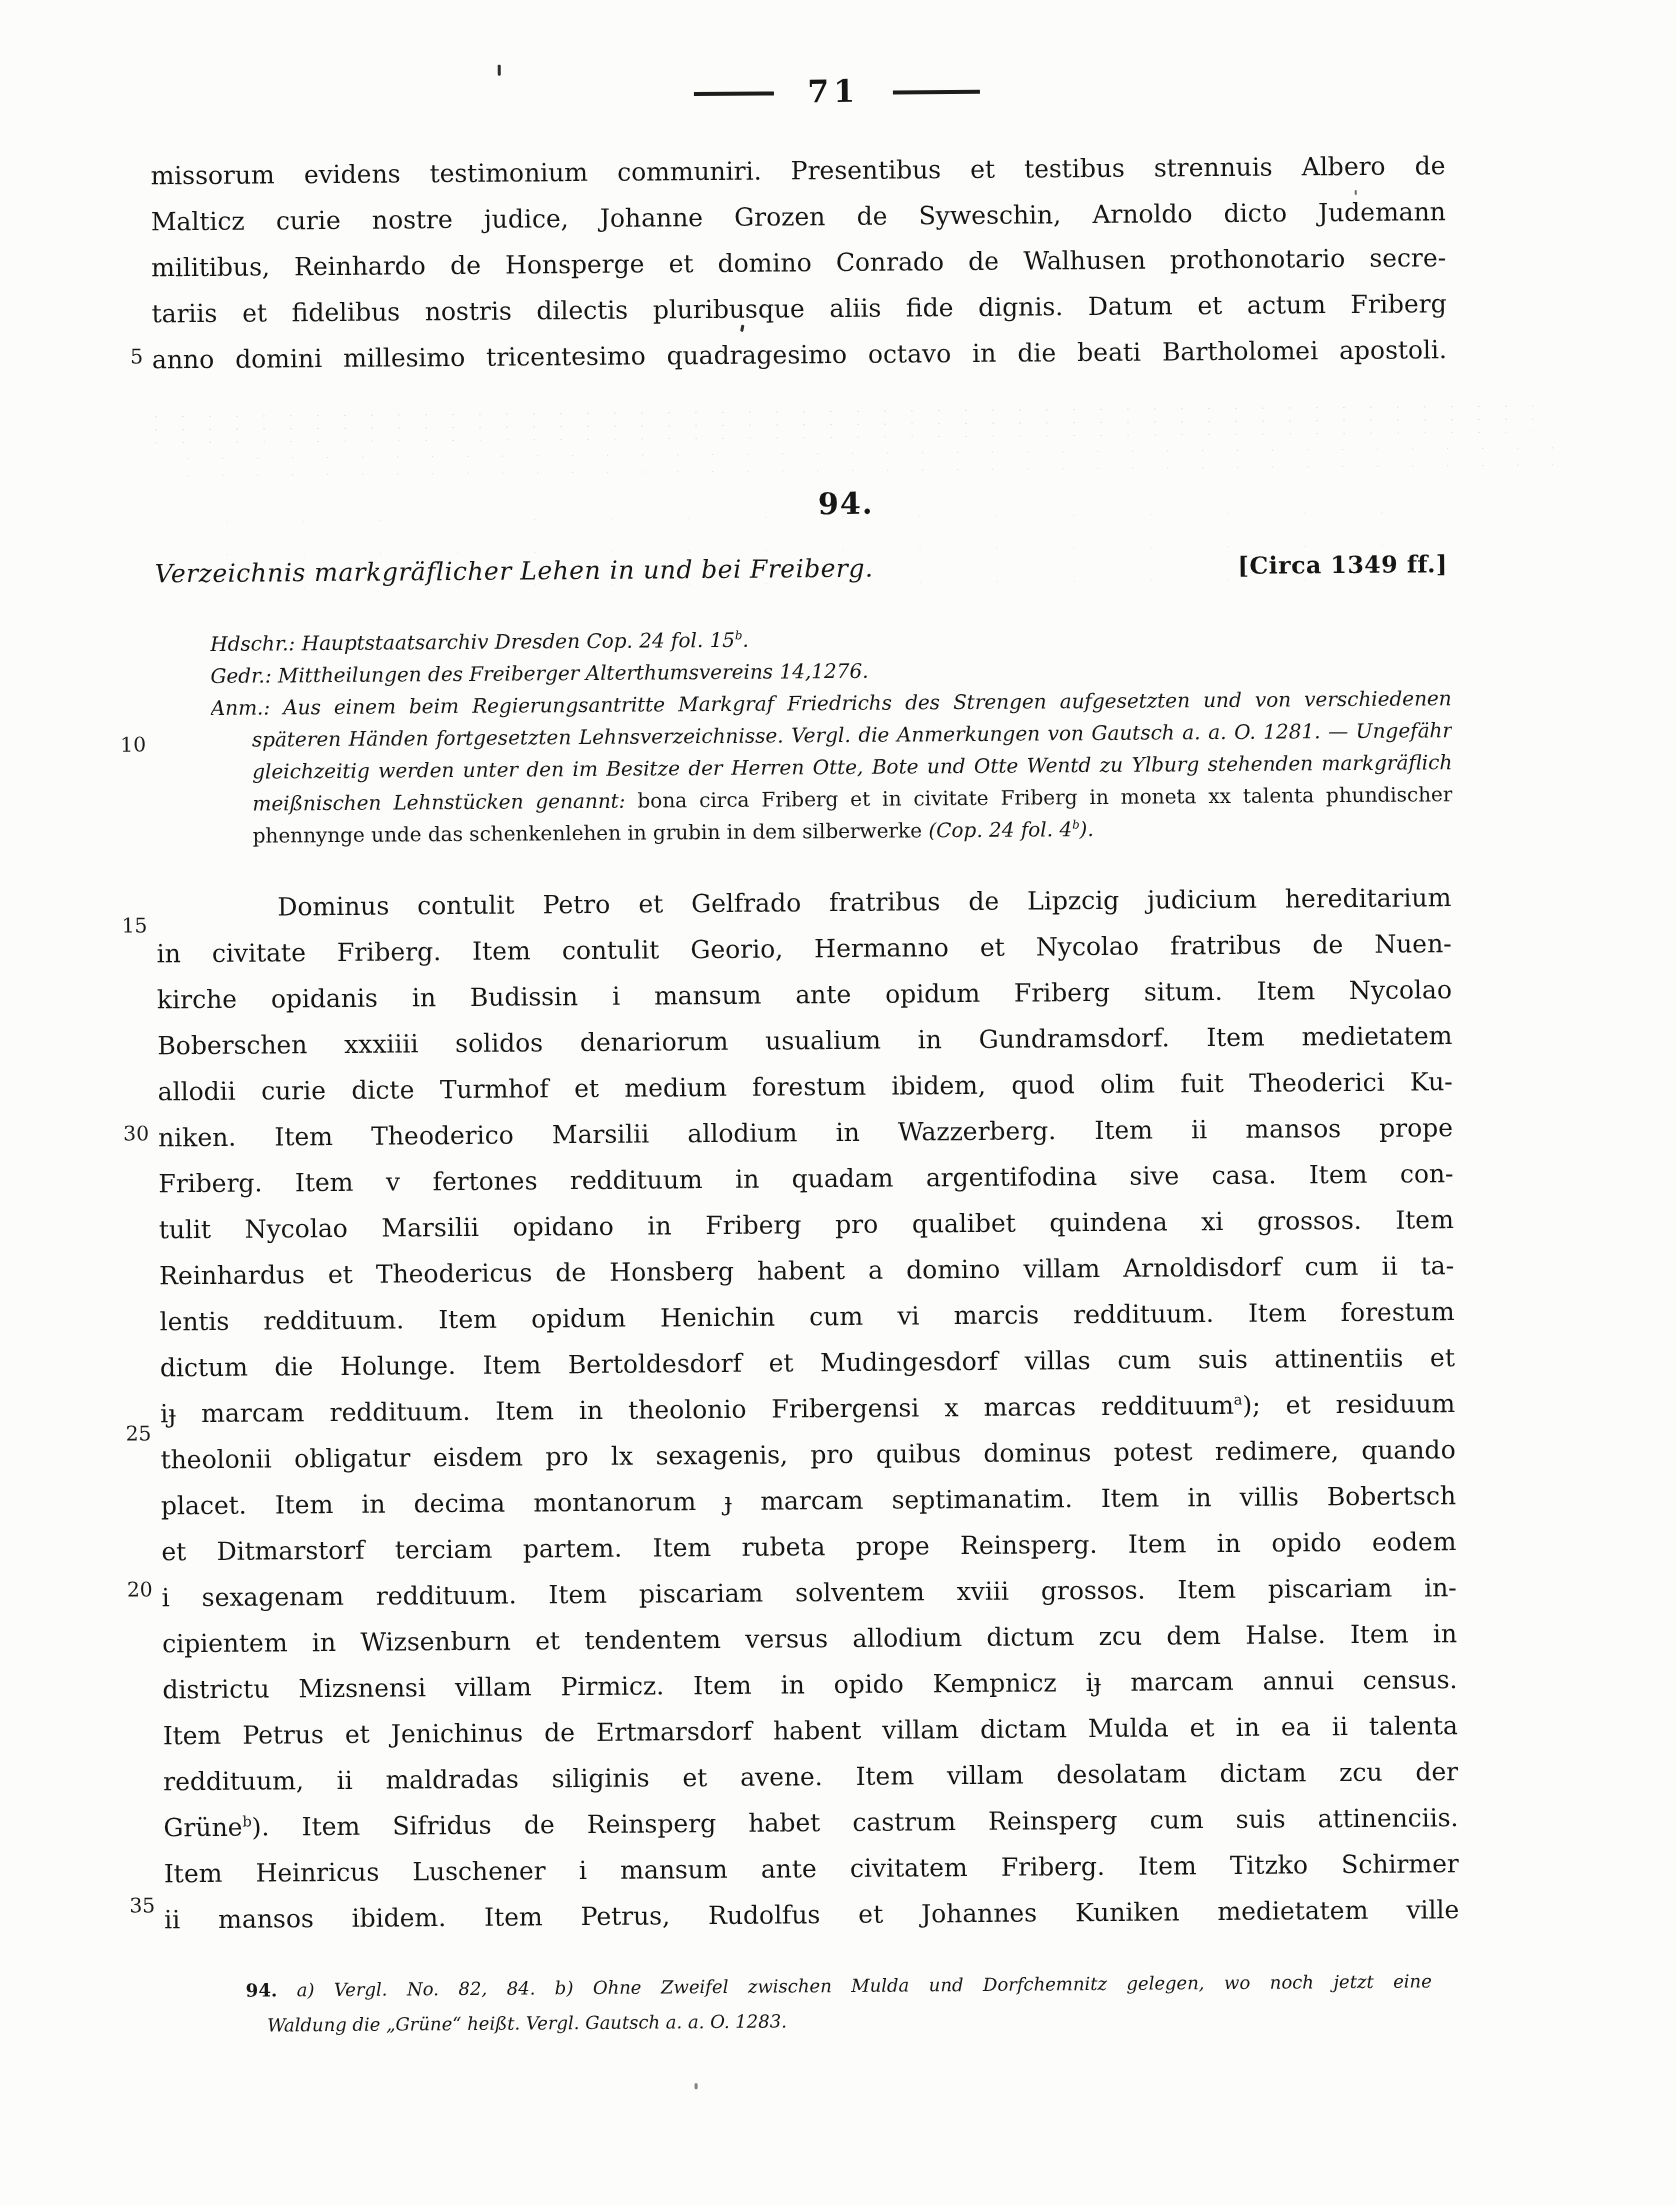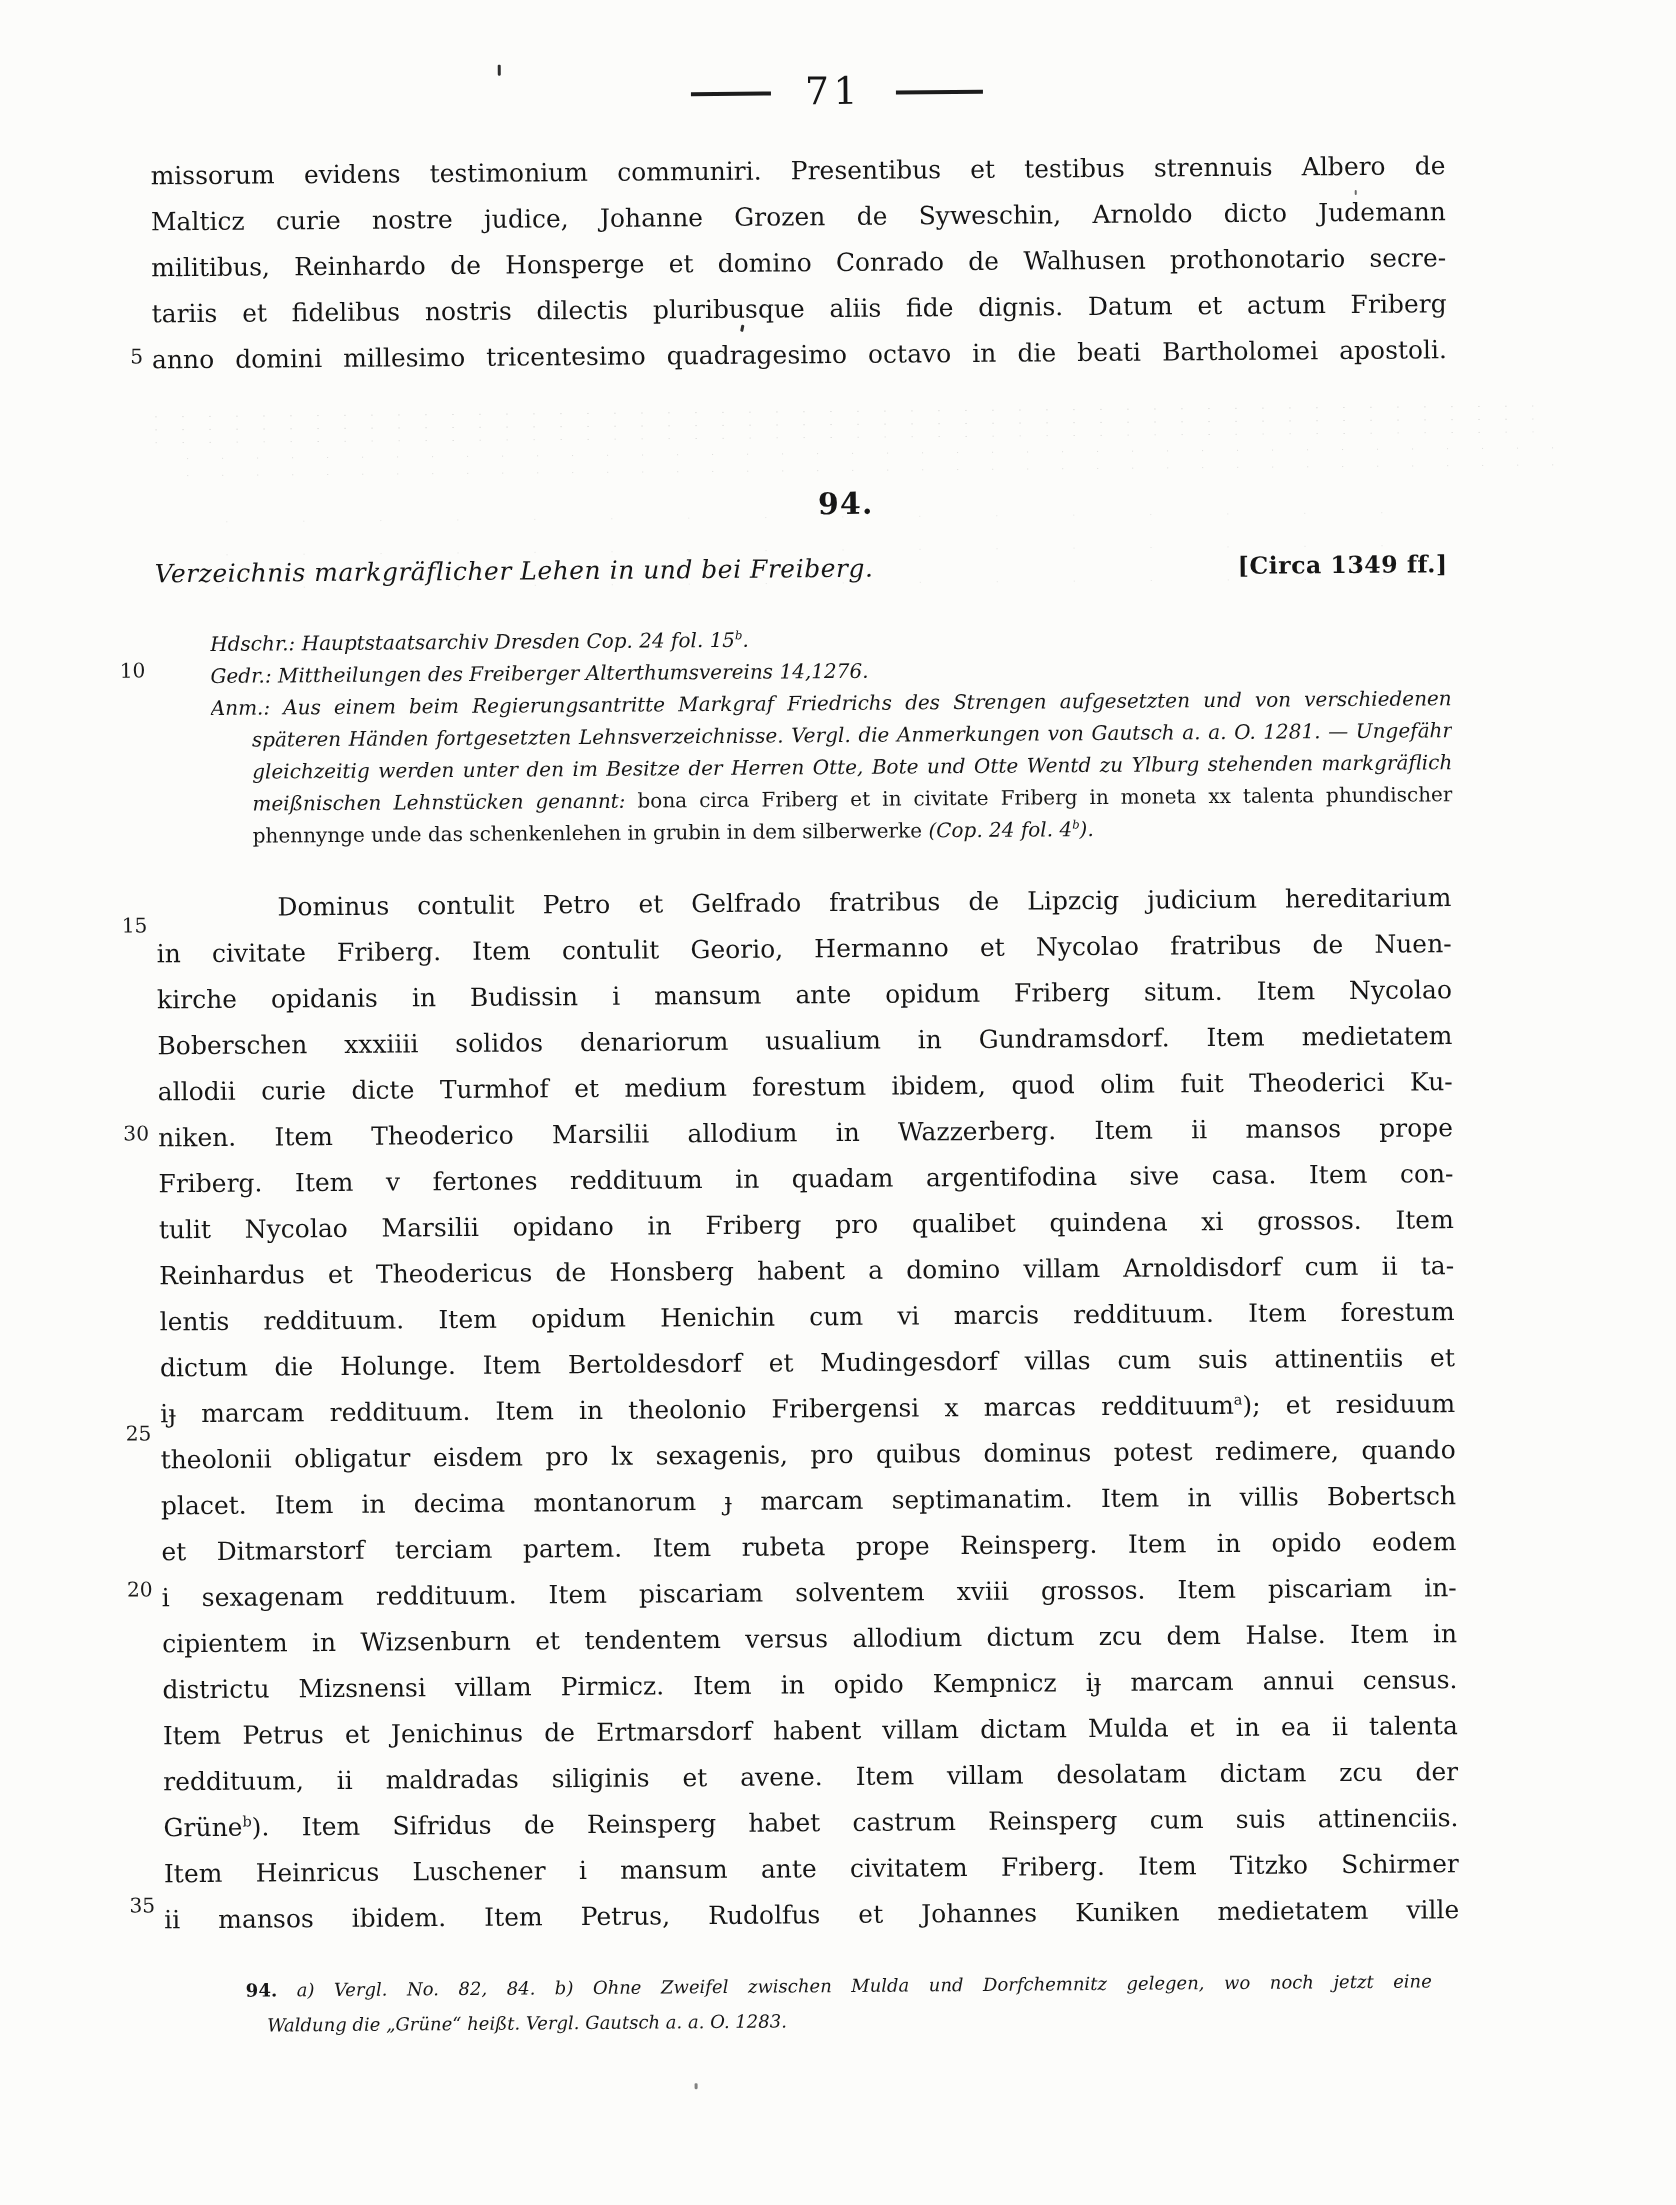--- a/index.html
+++ b/index.html
@@ -12,21 +12,21 @@
     position: relative;
   }
   #content { position: absolute; inset: 0; transform: rotate(-0.45deg); transform-origin: 50% 45%; }
 
   
   #pagehead { position: absolute; top: 69px; left: 0; width: 1688px; height: 44px;
     display: flex; justify-content: center; align-items: center; gap: 34px; }
   .rule { height: 3.8px; background: #1c1c1c; margin-top: 4.4px; }
   .rule.l { width: 80px; }
   .rule.r { width: 87px; }
-  .pagenum { font-size: 38px; font-weight: normal; letter-spacing: 4.4px; }
+  .pagenum { font-size: 31px; font-weight: bold; letter-spacing: 4.4px; }
 
   
   .mnum { position: absolute; left: 81px; width: 67px; text-align: right;
     font-size: 20.3px; color: #1b1b1b; }
 
   
   .tline { text-align: justify; text-align-last: justify; overflow: hidden; }
 
   #intro { position: absolute; left: 157px; top: 148px; width: 1295px;
     font-size: 25px; line-height: 46px; }
@@ -80,21 +80,21 @@
 
 <div id="content">
 
   <div id="pagehead">
     <span class="rule l"></span>
     <span class="pagenum">71</span>
     <span class="rule r"></span>
   </div>
 
   <div class="mnum" style="top:339px">5</div>
-  <div class="mnum" style="top:653px">10</div>
+  <div class="mnum" style="top:727px">10</div>
   <div class="mnum" style="top:908px">15</div>
   <div class="mnum" style="top:1116px">30</div>
   <div class="mnum" style="top:1416px">25</div>
   <div class="mnum" style="top:1572px">20</div>
   <div class="mnum" style="top:1888px">35</div>
 
   <section id="intro">
       <div class="tline">missorum evidens testimonium communiri.  Presentibus et testibus strennuis Albero de</div>
       <div class="tline">Malticz curie nostre judice, Johanne Grozen de Syweschin, Arnoldo dicto Judemann</div>
       <div class="tline">militibus, Reinhardo de Honsperge et domino Conrado de Walhusen prothonotario secre-</div>

